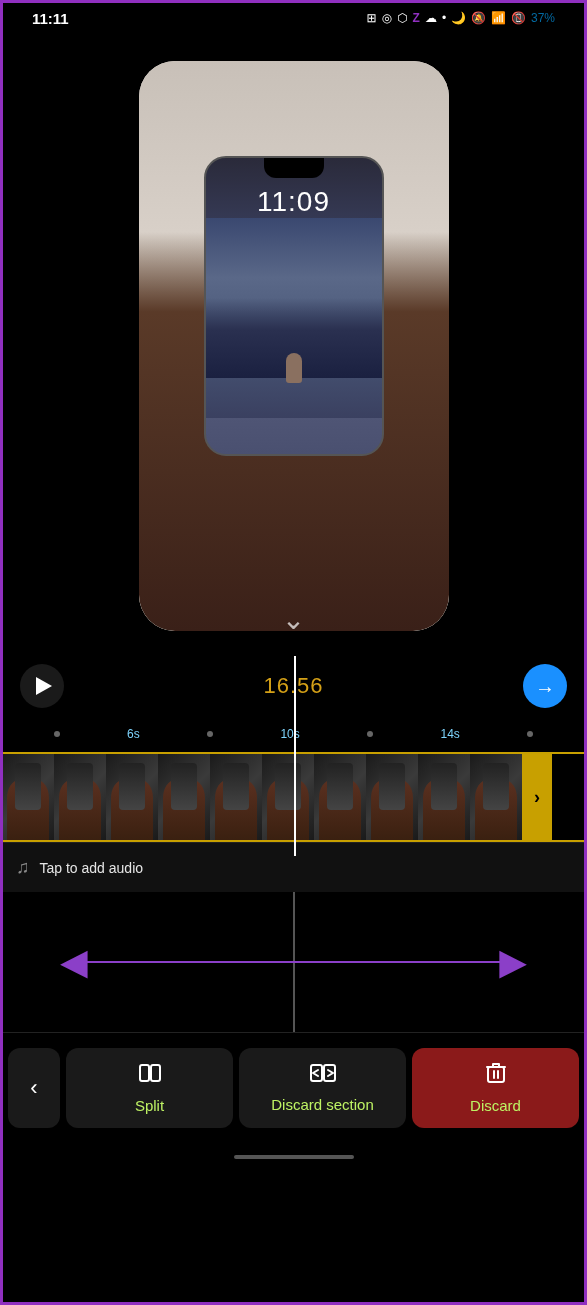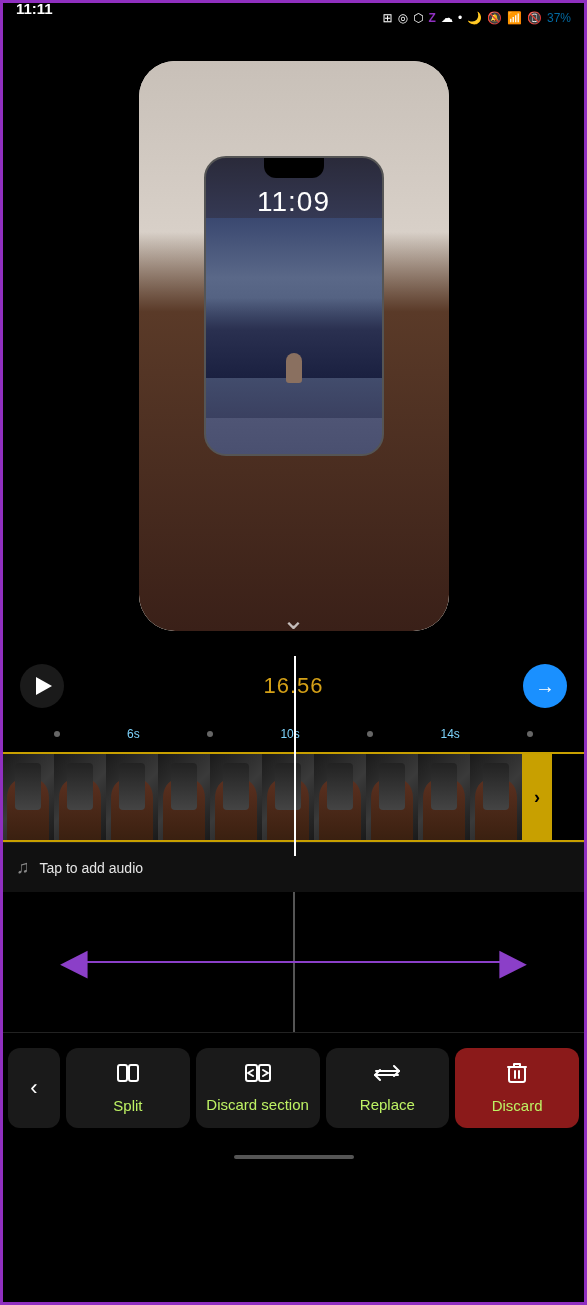--- a/index.html
+++ b/index.html
@@ -12,22 +12,23 @@
       overflow: hidden;
       position: relative;
     }
 
     
     .status-bar {
       width: 100%;
       height: 36px;
       background: #000;
       display: flex;
+      align-items: center;
       justify-content: space-between;
-      padding: 0 16px;
+      padding: 0 32px;
       position: relative;
       z-index: 10;
     }
     .status-time {
       color: #fff;
       font-size: 15px;
       font-weight: 600;
     }
     .status-icons {
       display: flex;
@@ -618,31 +619,20 @@
       <svg width="26" height="22" viewBox="0 0 26 22" fill="none">
         <rect x="1" y="3" width="11" height="16" rx="2" stroke="white" stroke-width="2"></rect>
         <path d="M18 8 L23 11 L18 14" stroke="white" stroke-width="2" stroke-linecap="round" stroke-linejoin="round"></path>
         <path d="M8 8 L3 11 L8 14" stroke="white" stroke-width="2" stroke-linecap="round" stroke-linejoin="round"></path>
         <rect x="14" y="3" width="11" height="16" rx="2" stroke="white" stroke-width="2"></rect>
       </svg>
     </span>
     <span class="toolbar-btn-label">Discard section</span>
   </button>
 
-  <button class="toolbar-btn">
-    <span class="toolbar-btn-icon">
-      <svg width="26" height="22" viewBox="0 0 26 22" fill="none">
-        <path d="M20 4 L25 9 L20 14" stroke="white" stroke-width="2" stroke-linecap="round" stroke-linejoin="round"></path>
-        <path d="M2 9 L25 9" stroke="white" stroke-width="2" stroke-linecap="round"></path>
-        <path d="M6 18 L1 13 L6 8" stroke="white" stroke-width="2" stroke-linecap="round" stroke-linejoin="round"></path>
-        <path d="M24 13 L1 13" stroke="white" stroke-width="2" stroke-linecap="round"></path>
-      </svg>
-    </span>
-    <span class="toolbar-btn-label">Replace</span>
-  </button>
 
   <button class="toolbar-btn discard-btn">
     <span class="toolbar-btn-icon">
       <svg width="22" height="24" viewBox="0 0 22 24" fill="none">
         <path d="M2 6 L20 6" stroke="white" stroke-width="2" stroke-linecap="round"></path>
         <path d="M8 6 L8 3 L14 3 L14 6" stroke="white" stroke-width="2" stroke-linecap="round" stroke-linejoin="round"></path>
         <rect x="3" y="6" width="16" height="15" rx="2" stroke="white" stroke-width="2"></rect>
         <path d="M9 10 L9 17" stroke="white" stroke-width="2" stroke-linecap="round"></path>
         <path d="M13 10 L13 17" stroke="white" stroke-width="2" stroke-linecap="round"></path>
       </svg>

